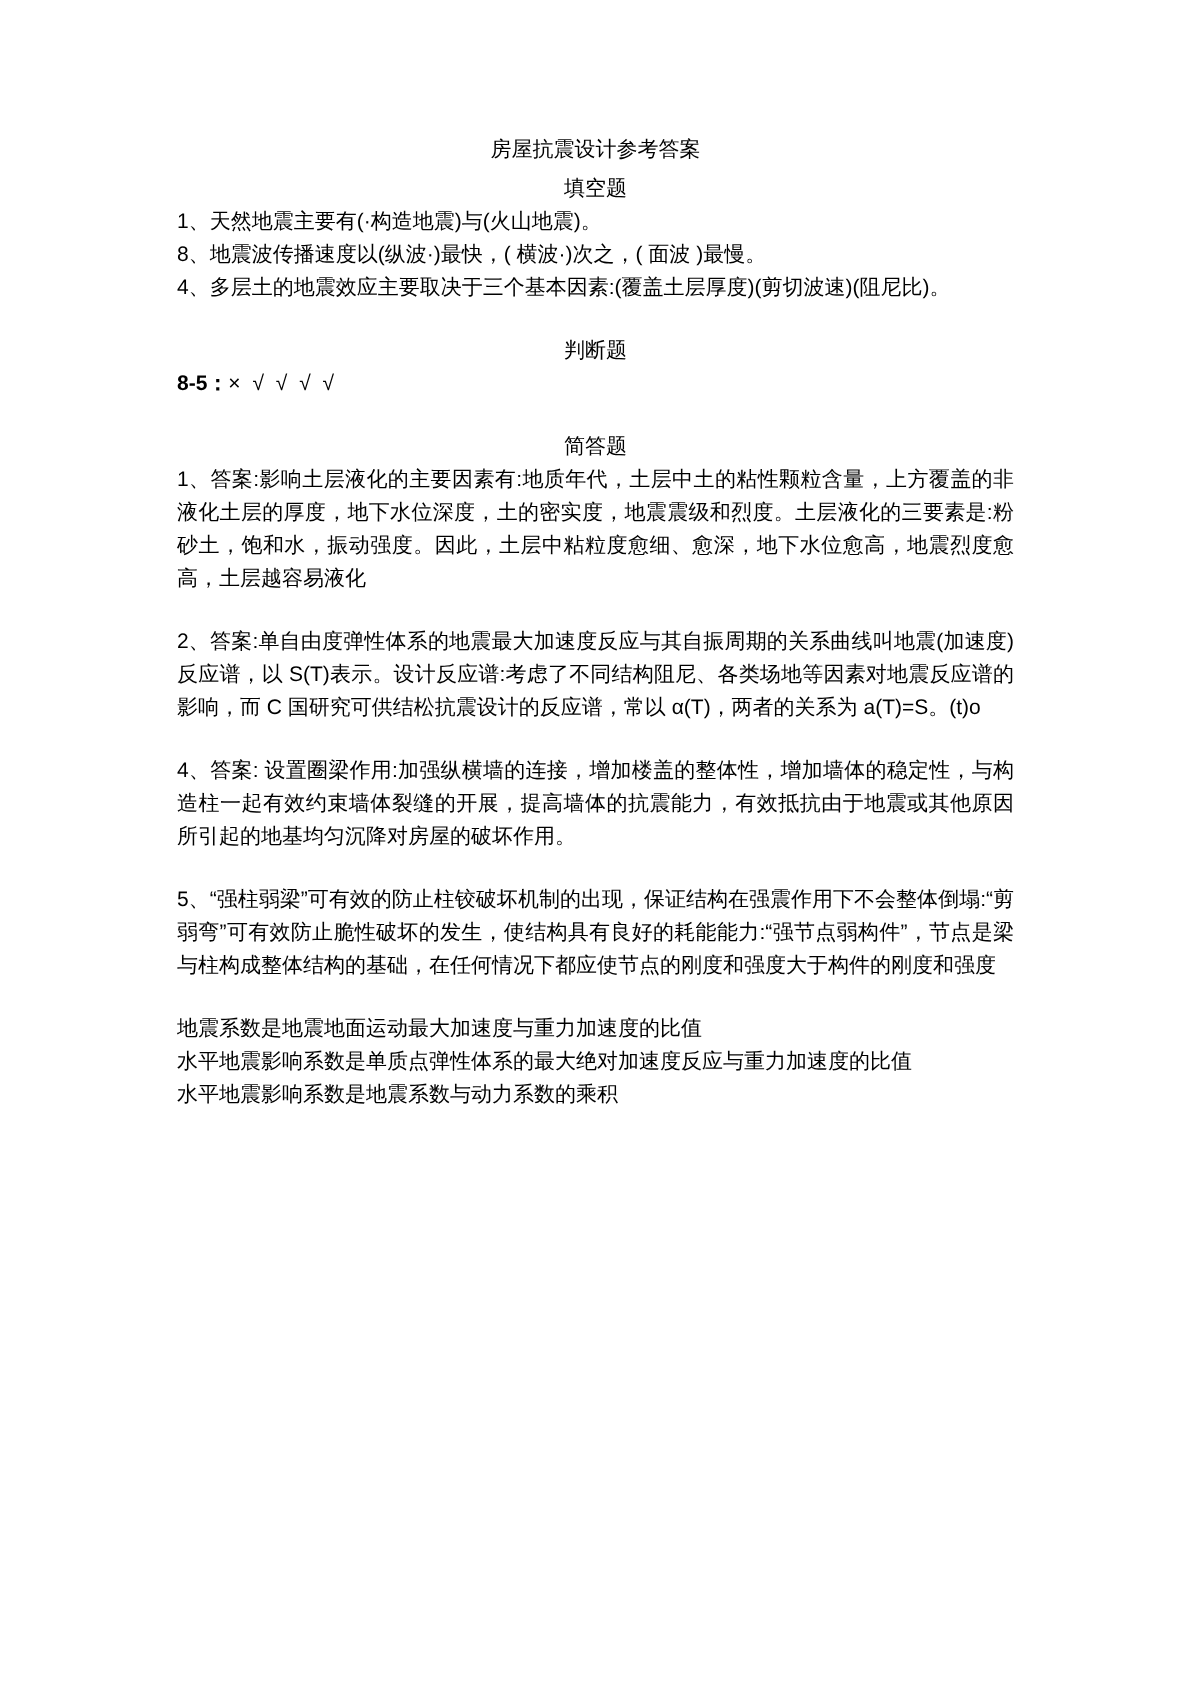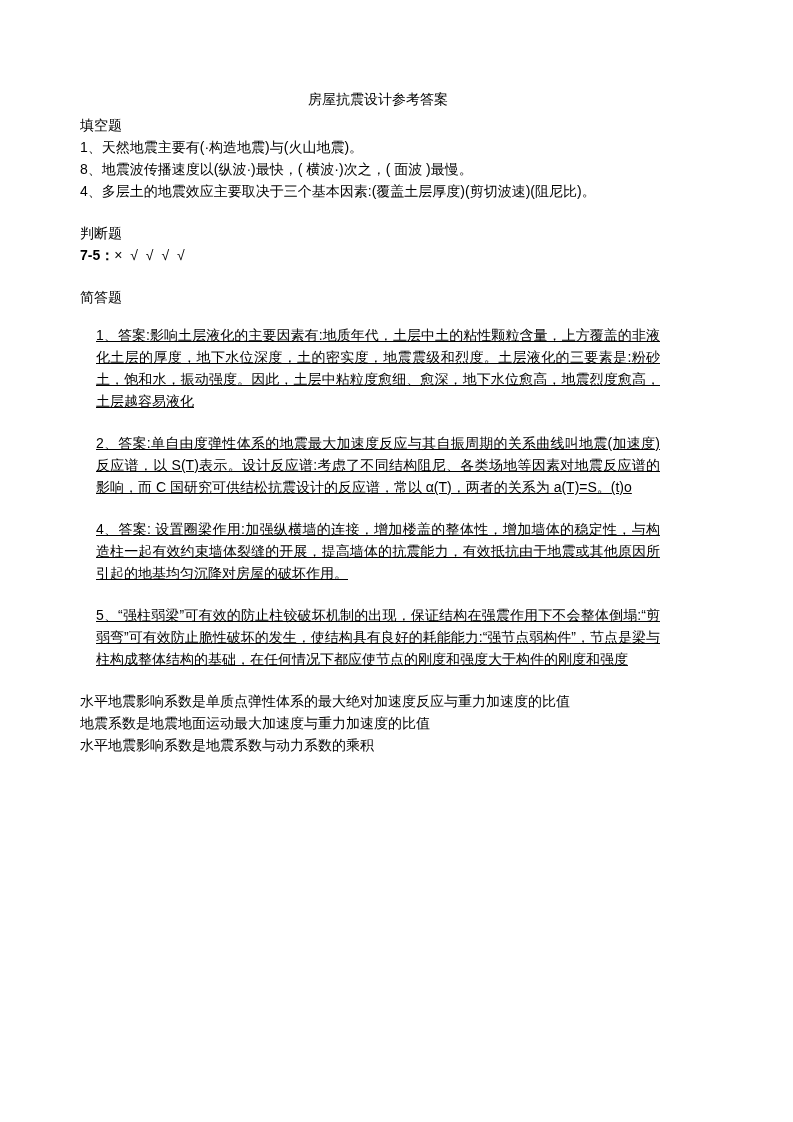--- a/index.html
+++ b/index.html
@@ -6,47 +6,47 @@
     margin: 0;
     padding: 0;
     background: #ffffff;
   }
   .page {
     position: relative;
     width: 793px;
     height: 1122px;
     background: #ffffff;
     box-sizing: border-box;
-    padding: 88px 117px 40px 80px;
+    padding: 88px 117px 40px 118px;
     font-family: "Liberation Sans", "DejaVu Sans", sans-serif;
     font-size: 14px;
     line-height: 22px;
     color: #000000;
     overflow: hidden;
   }
   .doc-title {
     margin: 0 0 4px 0;
     font-size: 14px;
     font-weight: normal;
     text-align: center;
     line-height: 22px;
   }
   .heading {
     margin: 0;
+    text-align: center;
   }
   .heading.section-gap {
     margin-top: 20px;
   }
   .line {
     margin: 0;
   }
   .para {
-    margin: 16px;
+    margin: 0;
     text-align: justify;
-    text-decoration: underline;
   }
   .para.para-gap {
     margin-top: 20px;
   }
   .bold {
     font-weight: bold;
   }
   .tf-answers {
     letter-spacing: 2px;
   }
@@ -58,33 +58,33 @@
 
   <h1 class="doc-title">房屋抗震设计参考答案</h1>
 
   <div class="heading">填空题</div>
   <p class="line">1、天然地震主要有(·构造地震)与(火山地震)。</p>
   <p class="line">8、地震波传播速度以(纵波·)最快，( 横波·)次之，( 面波 )最慢。</p>
   <p class="line">4、多层土的地震效应主要取决于三个基本因素:(覆盖土层厚度)(剪切波速)(阻尼比)。</p>
 
   <div class="heading section-gap">判断题</div>
   <p class="line">
-    <span class="bold">7-5：</span><span class="tf-answers">× √ √ √ √</span>
+    <span class="bold">8-5：</span><span class="tf-answers">× √ √ √ √</span>
   </p>
 
   <div class="heading section-gap">简答题</div>
 
   <p class="para">1、答案:影响土层液化的主要因素有:地质年代，土层中土的粘性颗粒含量，上方覆盖的非液化土层的厚度，地下水位深度，土的密实度，地震震级和烈度。土层液化的三要素是:粉砂土，饱和水，振动强度。因此，土层中粘粒度愈细、愈深，地下水位愈高，地震烈度愈高，土层越容易液化</p>
 
   <p class="para para-gap">2、答案:单自由度弹性体系的地震最大加速度反应与其自振周期的关系曲线叫地震(加速度)反应谱，以 S(T)表示。设计反应谱:考虑了不同结构阻尼、各类场地等因素对地震反应谱的影响，而 C 国研究可供结松抗震设计的反应谱，常以 α(T)，两者的关系为 a(T)=S。(t)o</p>
 
 
   <p class="para para-gap">4、答案: 设置圈梁作用:加强纵横墙的连接，增加楼盖的整体性，增加墙体的稳定性，与构造柱一起有效约束墙体裂缝的开展，提高墙体的抗震能力，有效抵抗由于地震或其他原因所引起的地基均匀沉降对房屋的破坏作用。</p>
 
   <p class="para para-gap">5、“强柱弱梁”可有效的防止柱铰破坏机制的出现，保证结构在强震作用下不会整体倒塌:“剪弱弯”可有效防止脆性破坏的发生，使结构具有良好的耗能能力:“强节点弱构件”，节点是梁与柱构成整体结构的基础，在任何情况下都应使节点的刚度和强度大于构件的刚度和强度</p>
 
   <div class="para-gap" style="margin-top:20px;">
+    <p class="line">地震系数是地震地面运动最大加速度与重力加速度的比值</p>
     <p class="line">水平地震影响系数是单质点弹性体系的最大绝对加速度反应与重力加速度的比值</p>
-    <p class="line">地震系数是地震地面运动最大加速度与重力加速度的比值</p>
     <p class="line">水平地震影响系数是地震系数与动力系数的乘积</p>
   </div>
 
 </div>
 
 </body></html>

